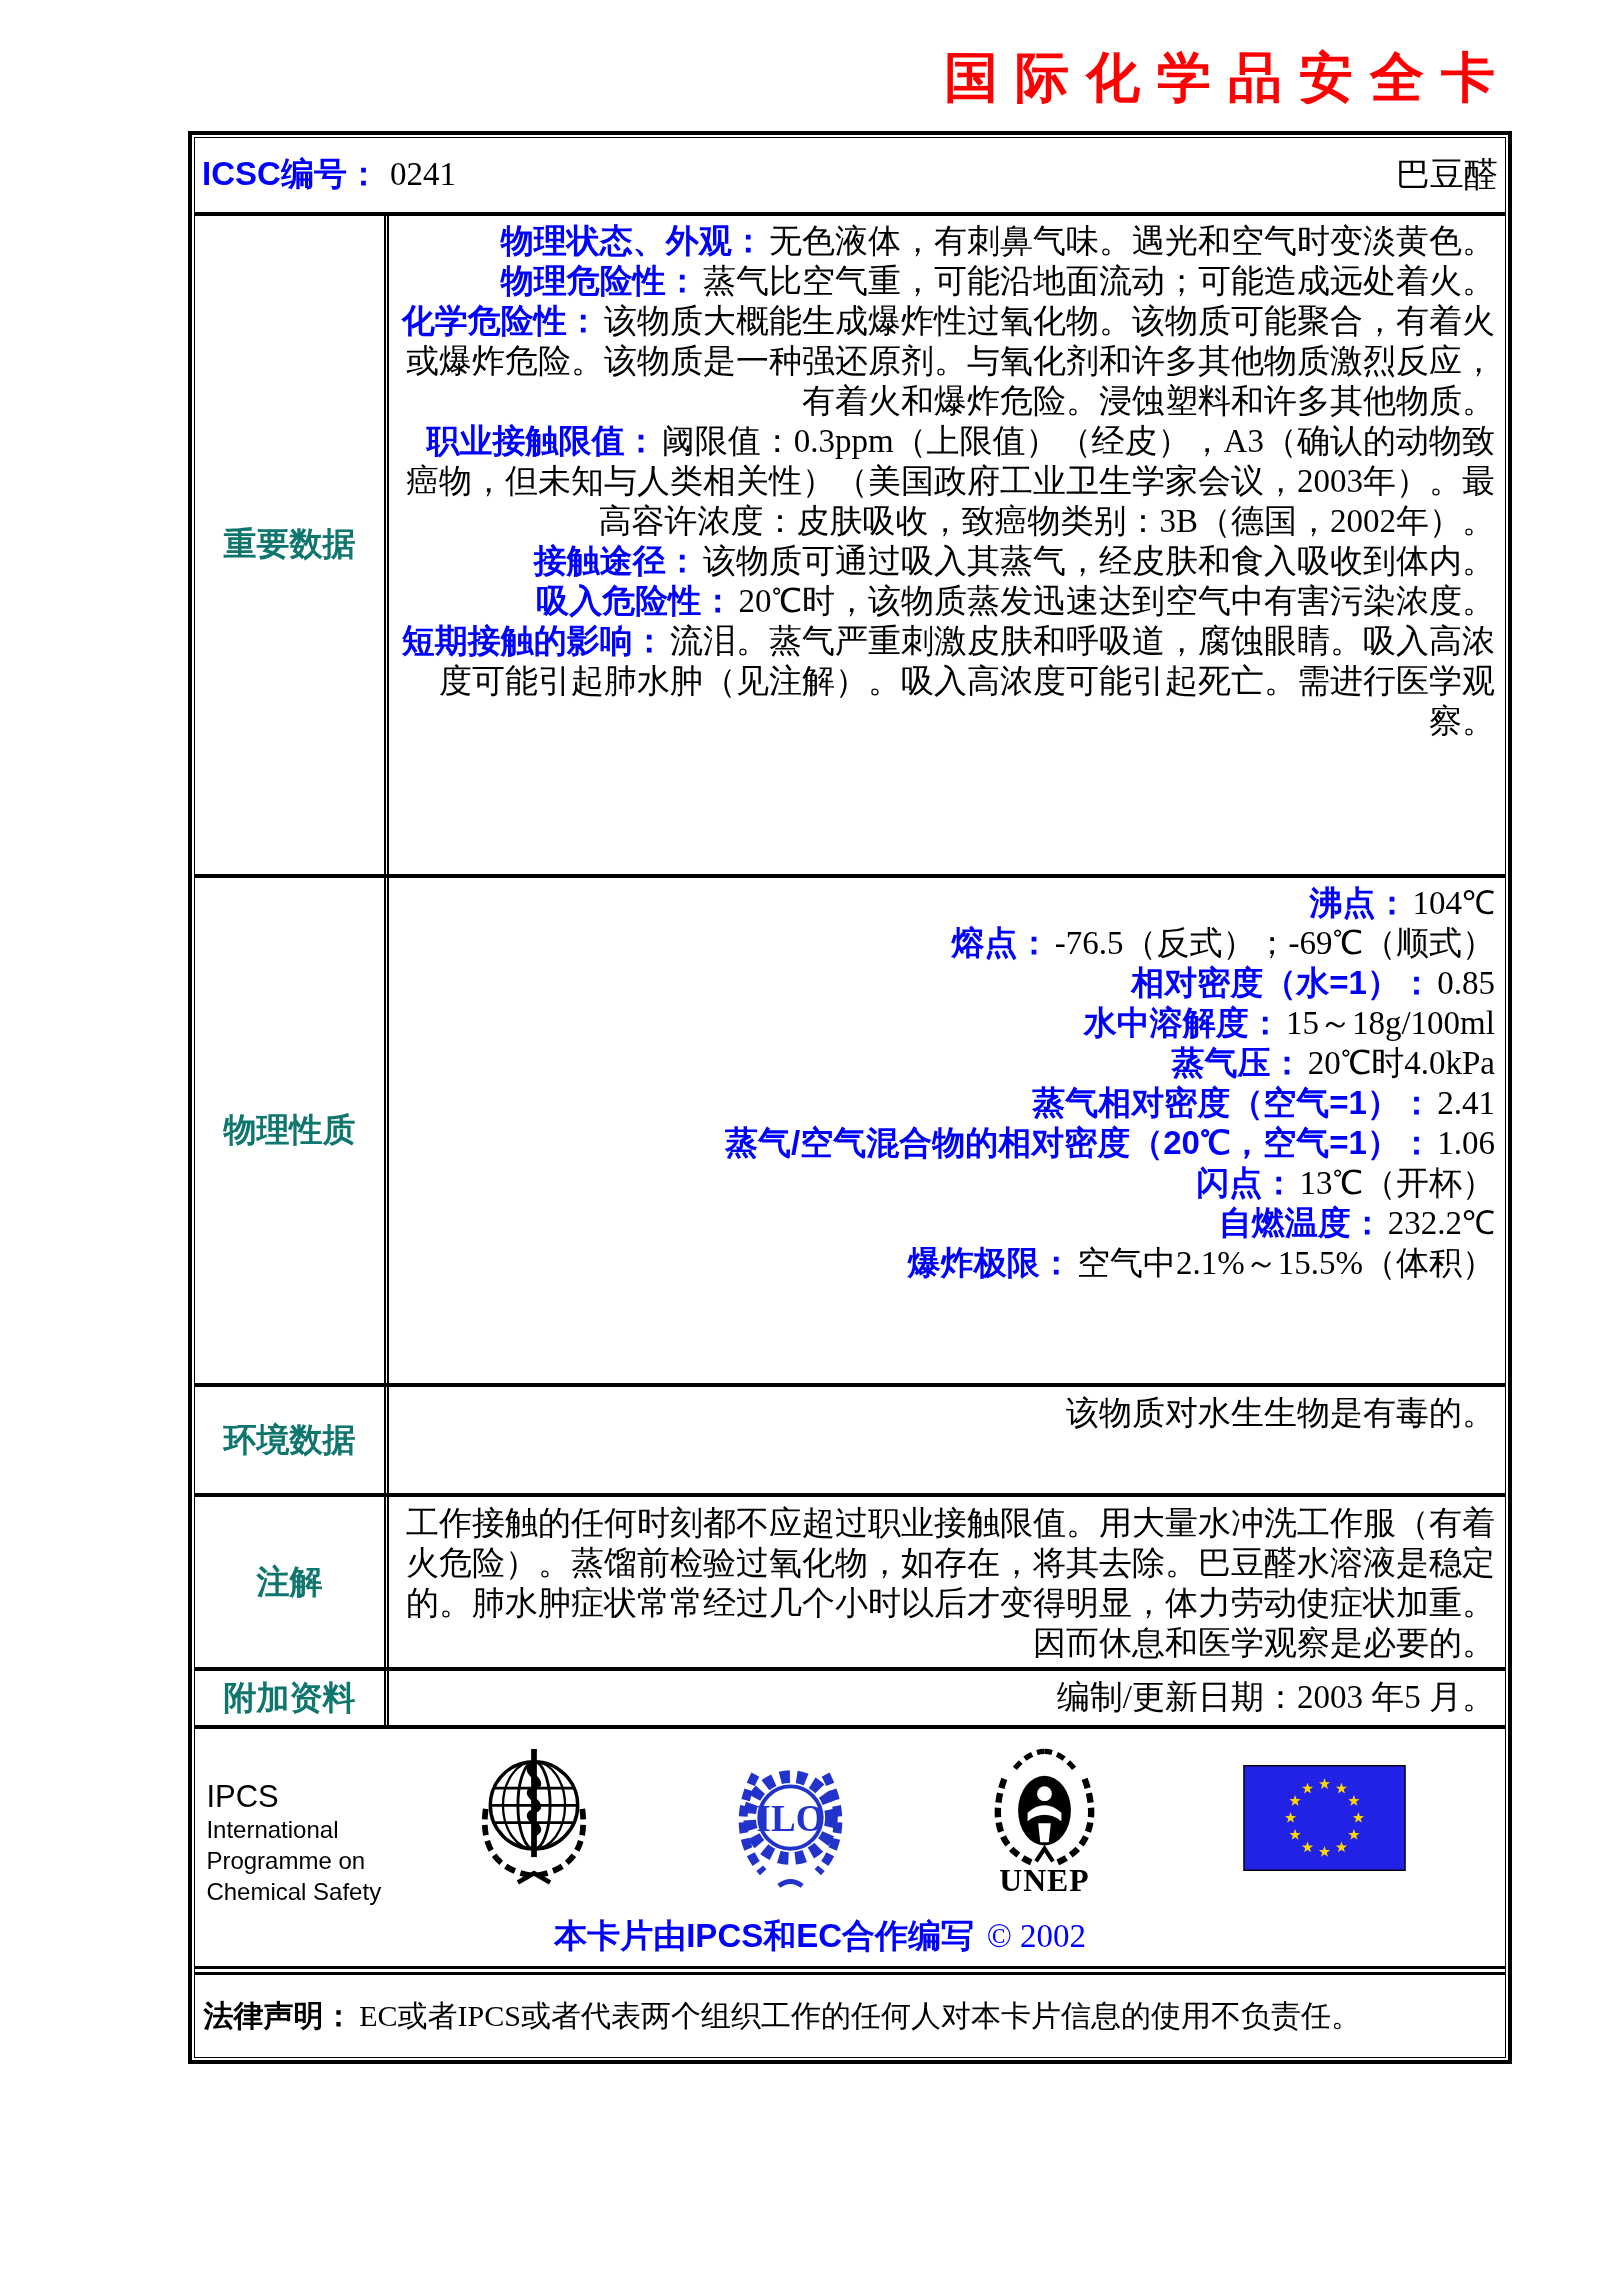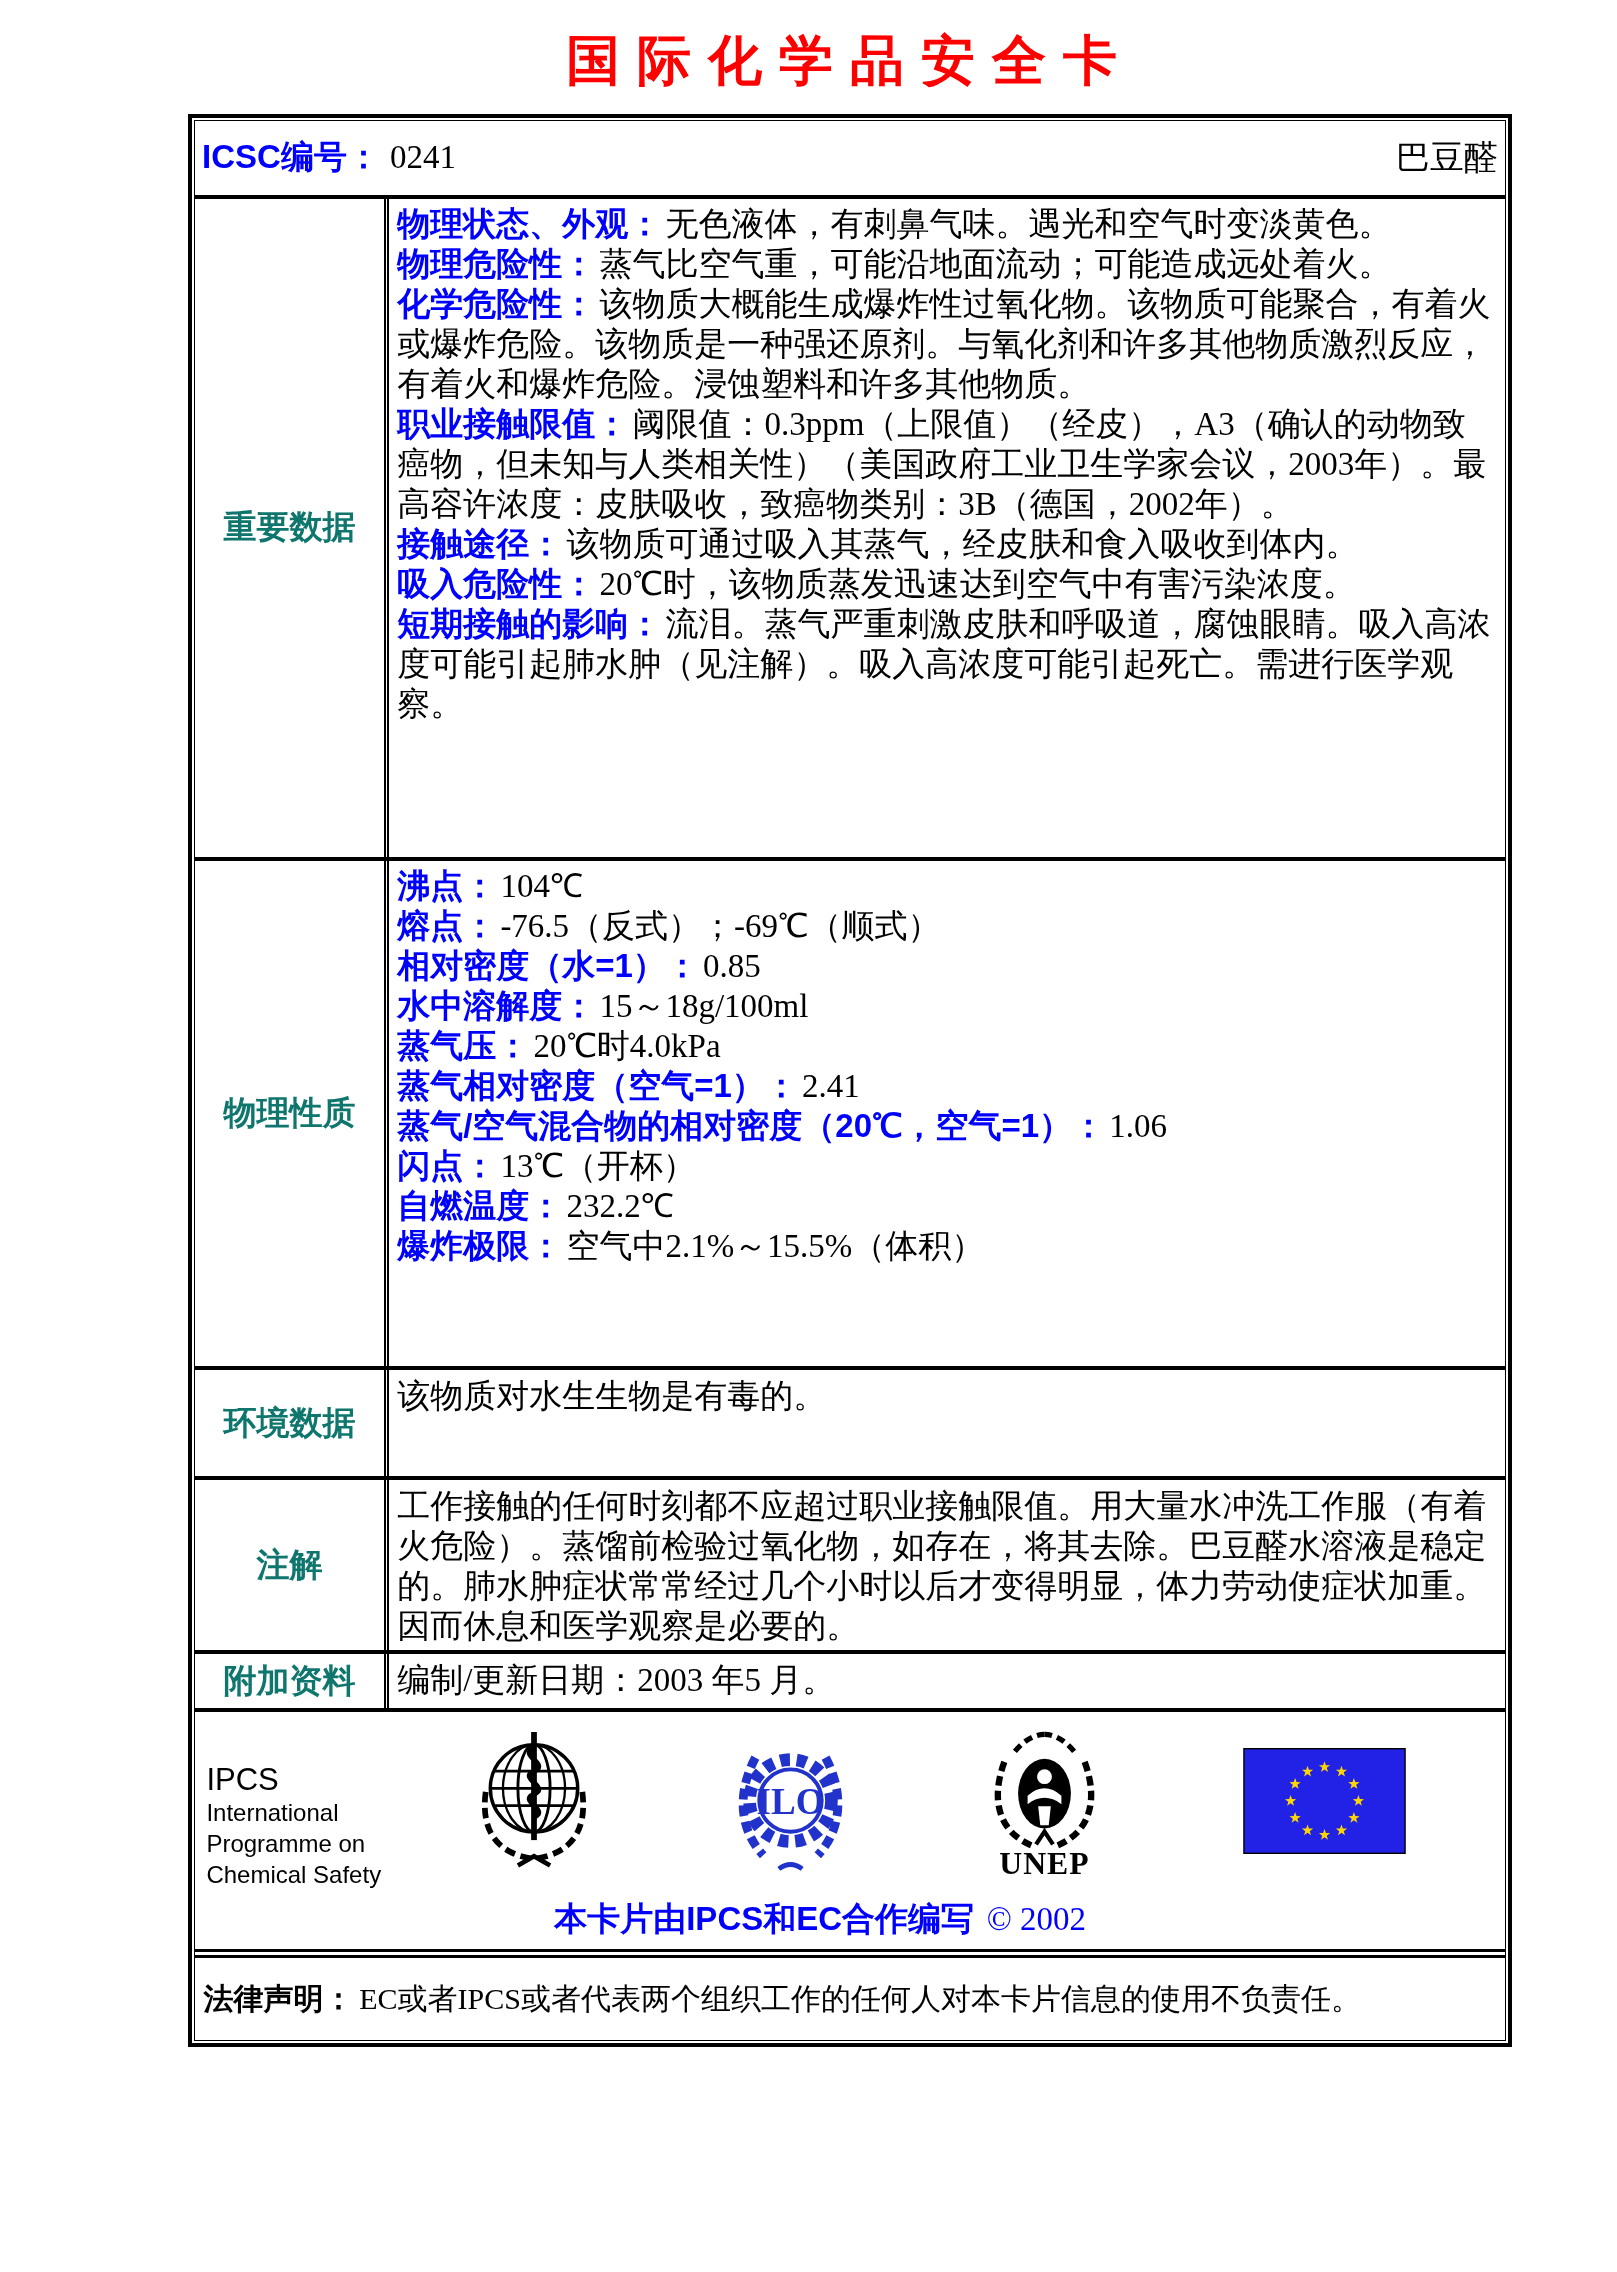--- a/index.html
+++ b/index.html
@@ -1,21 +1,21 @@
 <!DOCTYPE html>
 <html style="font-size:11.3px"><head>
 <meta charset="utf-8">
 <style>
   html,body { margin:0; padding:0; background:#fff; }
   body {
     width:1617px; height:2273px; position:relative;
     font-family:"Liberation Serif", serif; color:#000;
   }
   .page-title {
-    margin:25px 0 0 188px; width:1324px; text-align:center;
+    margin:42px 0 0 188px; width:1324px; text-align:right;
     color:#ff0000; font-weight:bold; font-size:54px; letter-spacing:17px;
     font-family:"Liberation Serif", serif; white-space:nowrap;
   }
   .card-outer {
     margin:15.6px 0 0 188px; width:1324px; box-sizing:border-box;
     border:4.2px solid #000; padding:2.1px; background:#fff;
   }
   .card { border:1.4px solid #000; }
   .row { display:flex; border-top:4.2px solid #000; }
   .row:first-child { border-top:none; }
@@ -26,21 +26,21 @@
   }
   .icsc-number { margin-left:10px; }
   .chemical-name { margin-left:auto; font-size:34px; }
 
   .label-cell {
     flex:0 0 183px; display:flex; align-items:center; justify-content:center;
     border-right:5px double #000;
     color:#0f766e; font-family:"Liberation Sans", sans-serif; font-weight:bold;
     font-size:33px; text-align:center; padding:2.8px;
   }
-  .content-cell { flex:1; padding:5.7px 10px 4.2px 8.5px; font-size:33px; line-height:40px; }
+  .content-cell { flex:1; padding:5.7px 10px 4.2px 8.5px; font-size:33px; line-height:40px;text-align:right; }
   .content-cell p { margin:0; }
   .item-label, .inline-label {
     color:#0000ff; font-weight:bold; font-family:"Liberation Sans", sans-serif;
     margin-right:4.2px;
   }
   .min-important { min-height:648px; }
   .min-physical  { min-height:496px; }
   .min-env       { min-height:96px; }
   .min-notes     { min-height:159px; }
   .min-add       { min-height:44px;  }

